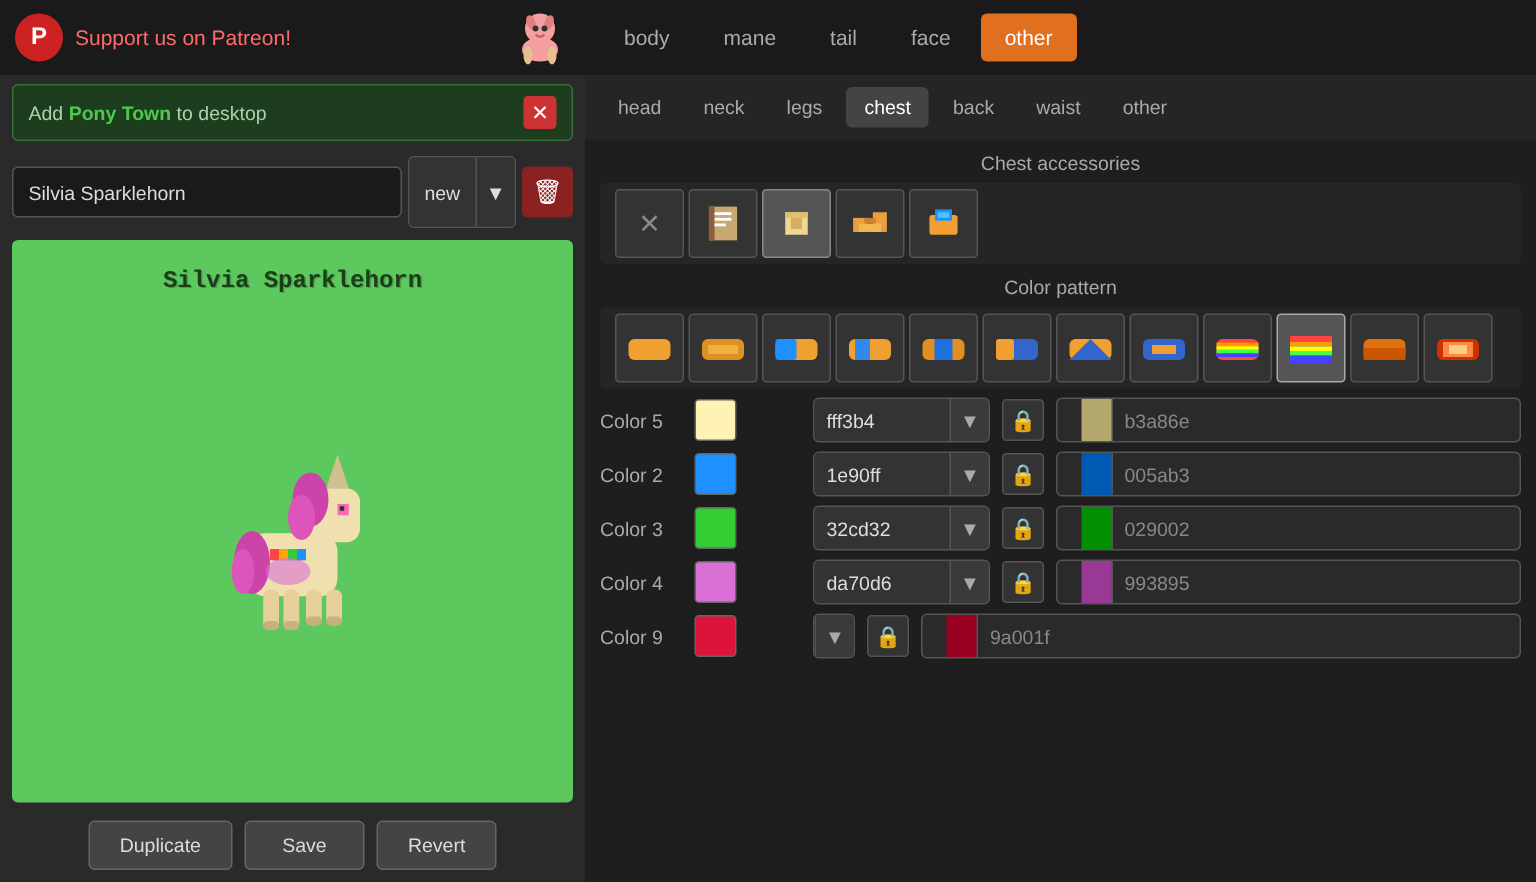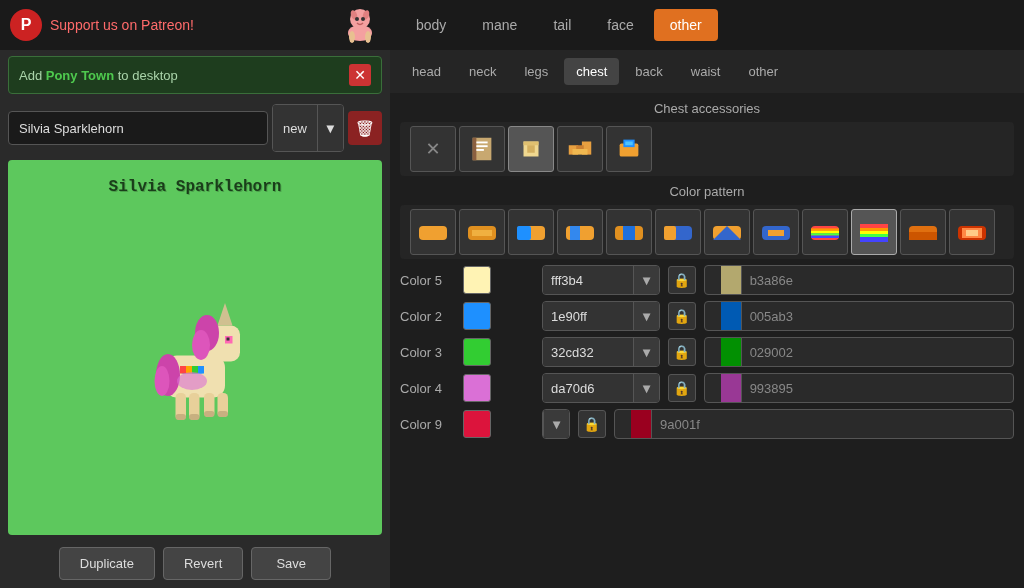--- a/index.html
+++ b/index.html
@@ -495,22 +495,22 @@
       <rect x="34" y="52" width="4" height="5" fill="#ffa500"></rect>
       <rect x="38" y="52" width="4" height="5" fill="#32cd32"></rect>
       <rect x="42" y="52" width="4" height="5" fill="#1e90ff"></rect>
 
       <ellipse cx="38" cy="62" rx="10" ry="6" fill="#da70d6" opacity="0.6"></ellipse>
     </svg>
   </div>
 
   <div class="bottom-buttons">
     <button class="bottom-btn">Duplicate</button>
+    <button class="bottom-btn">Save</button>
     <button class="bottom-btn">Revert</button>
-    <button class="bottom-btn">Save</button>
   </div>
 </div>
 
 <div class="right-panel">
 
   <div class="main-tabs">
     <button class="main-tab">body</button>
     <button class="main-tab">mane</button>
     <button class="main-tab">tail</button>
     <button class="main-tab">face</button>

